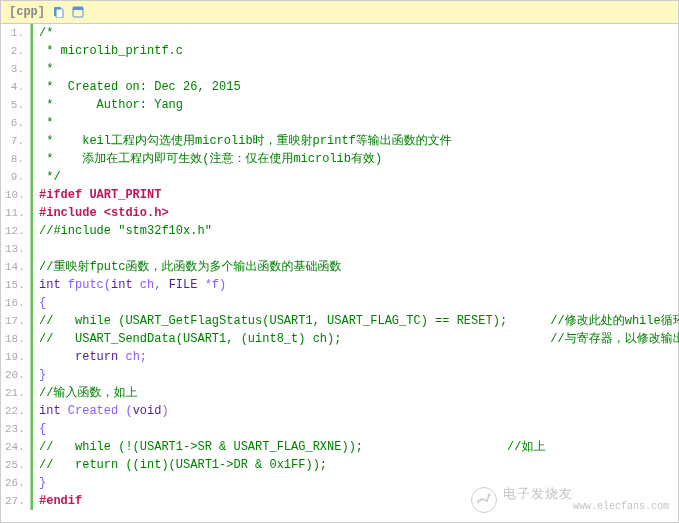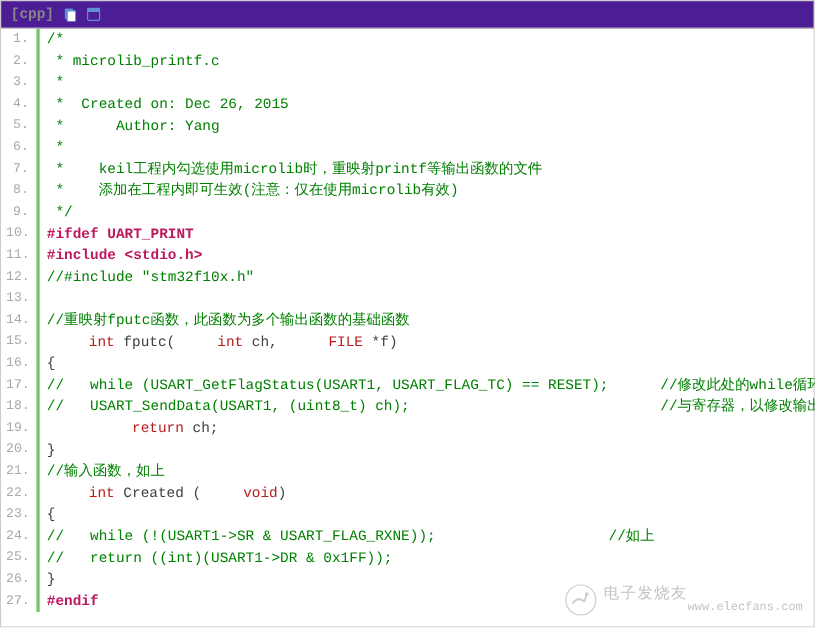--- a/index.html
+++ b/index.html
@@ -20,21 +20,21 @@
       border: 1px solid #ccc;
       width: 679px;
       height: 523px;
     }
     .header {
       padding: 4px 8px;
       border-bottom: 1px solid #ccc;
       display: flex;
       align-items: center;
       gap: 6px;
-      background: #4c1d95;
+      background: #fef9c3;
     }
     .lang-tag {
       color: #888;
       font-size: 12px;
       font-weight: bold;
     }
     .icon-btn {
       width: 14px;
       height: 14px;
       cursor: pointer;
@@ -64,22 +64,22 @@
       flex: 1;
       line-height: 18px;
       font-size: 12px;
     }
     .code-lines div {
       height: 18px;
       white-space: pre;
     }
     .comment { color: #008000; }
     .preprocessor { color: #be185d; font-weight: bold; }
-    .keyword { color: #b91c1c; margin-left: 35px; }
-    .normal { color: #404040; }
+    .keyword { color: #4c1d95; }
+    .normal { color: #8b5cf6; }
     .watermark {
       position: absolute;
       right: 10px;
       bottom: 10px;
       opacity: 0.3;
       color: #333;
       font-size: 12px;
       display: flex;
       align-items: center;
       gap: 6px;

